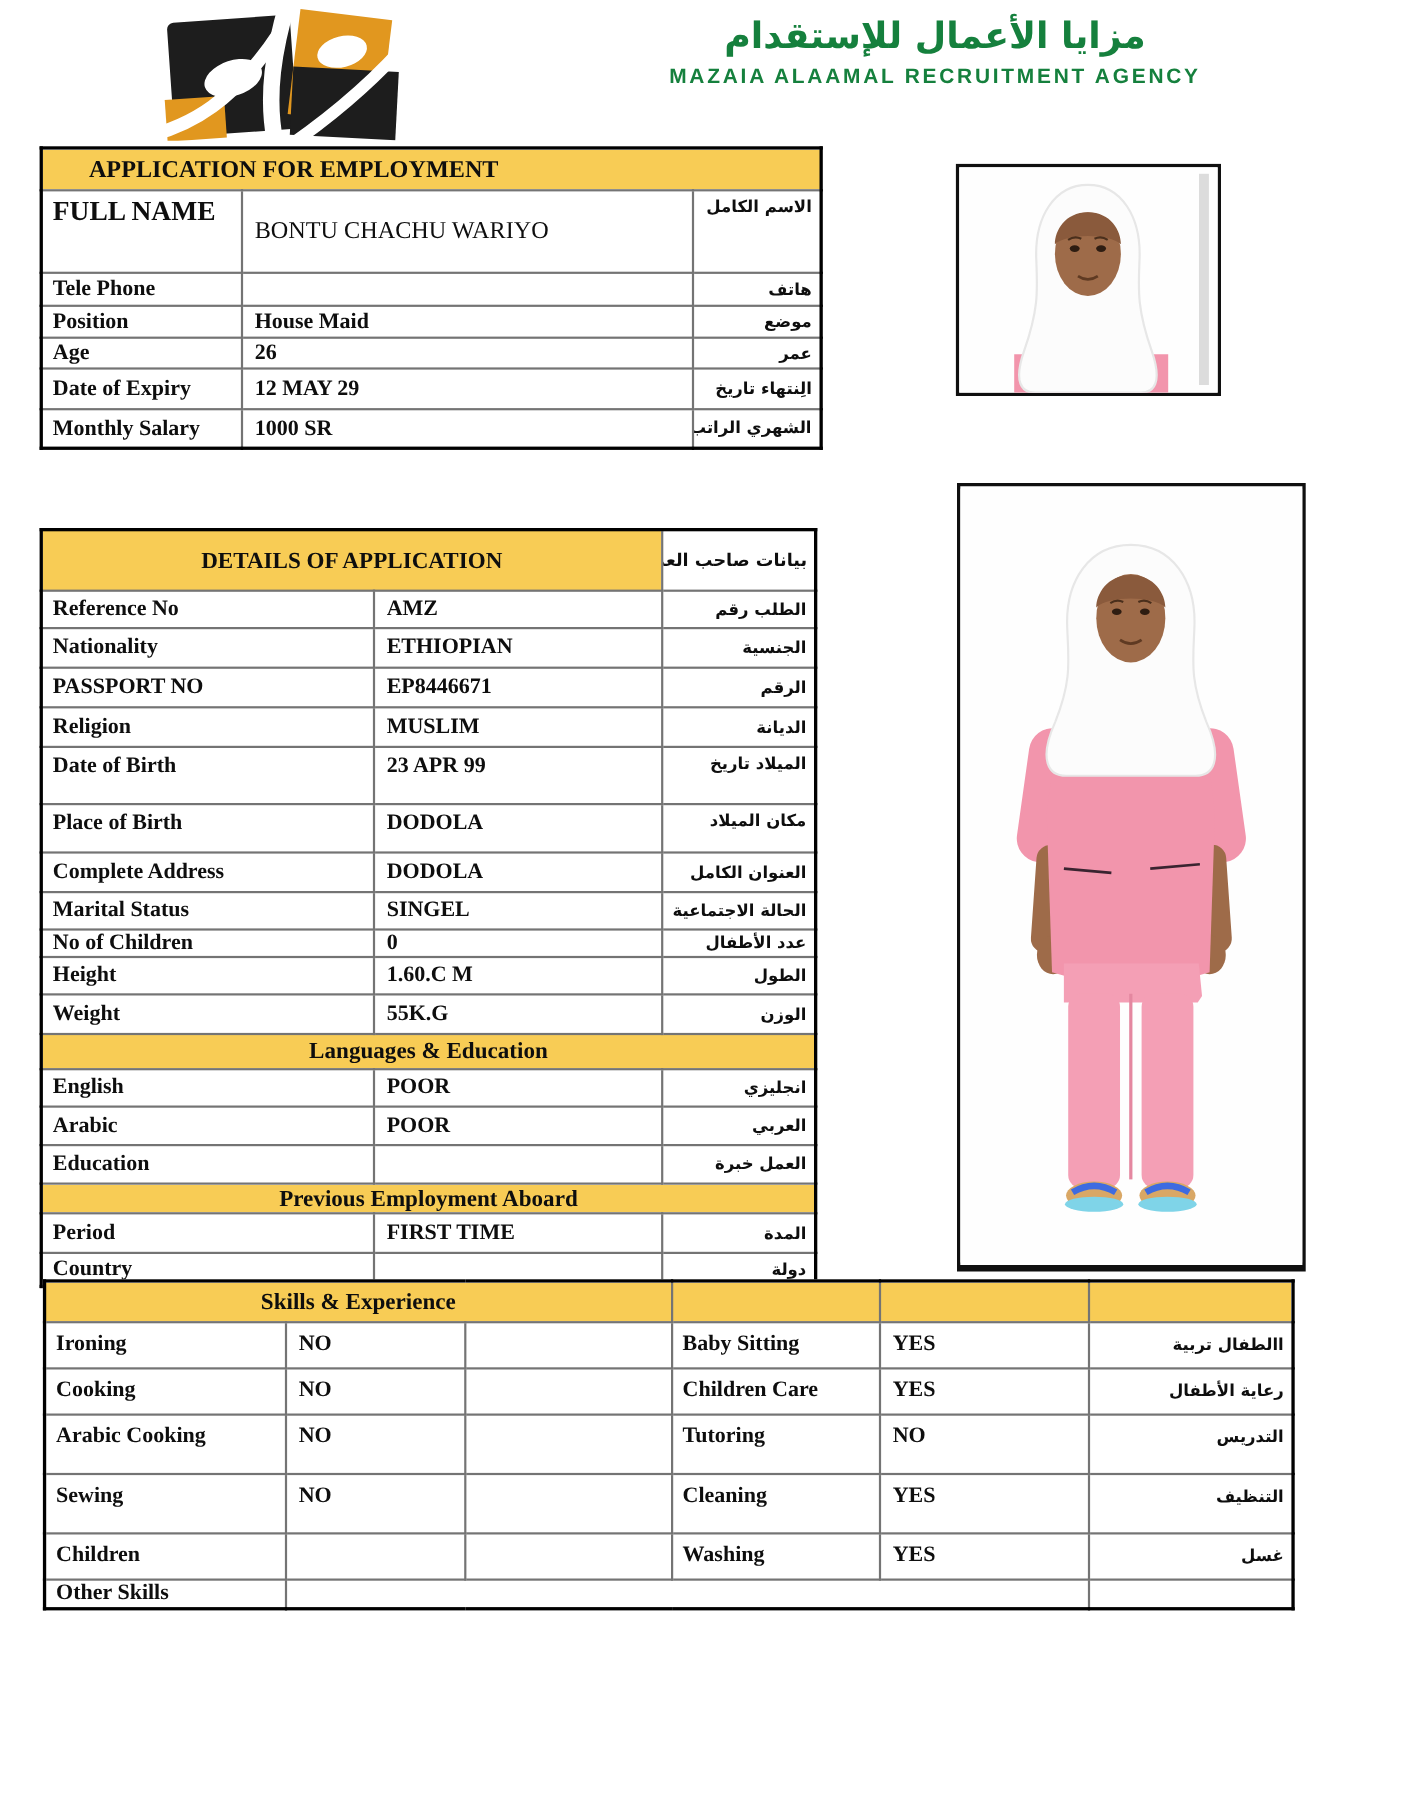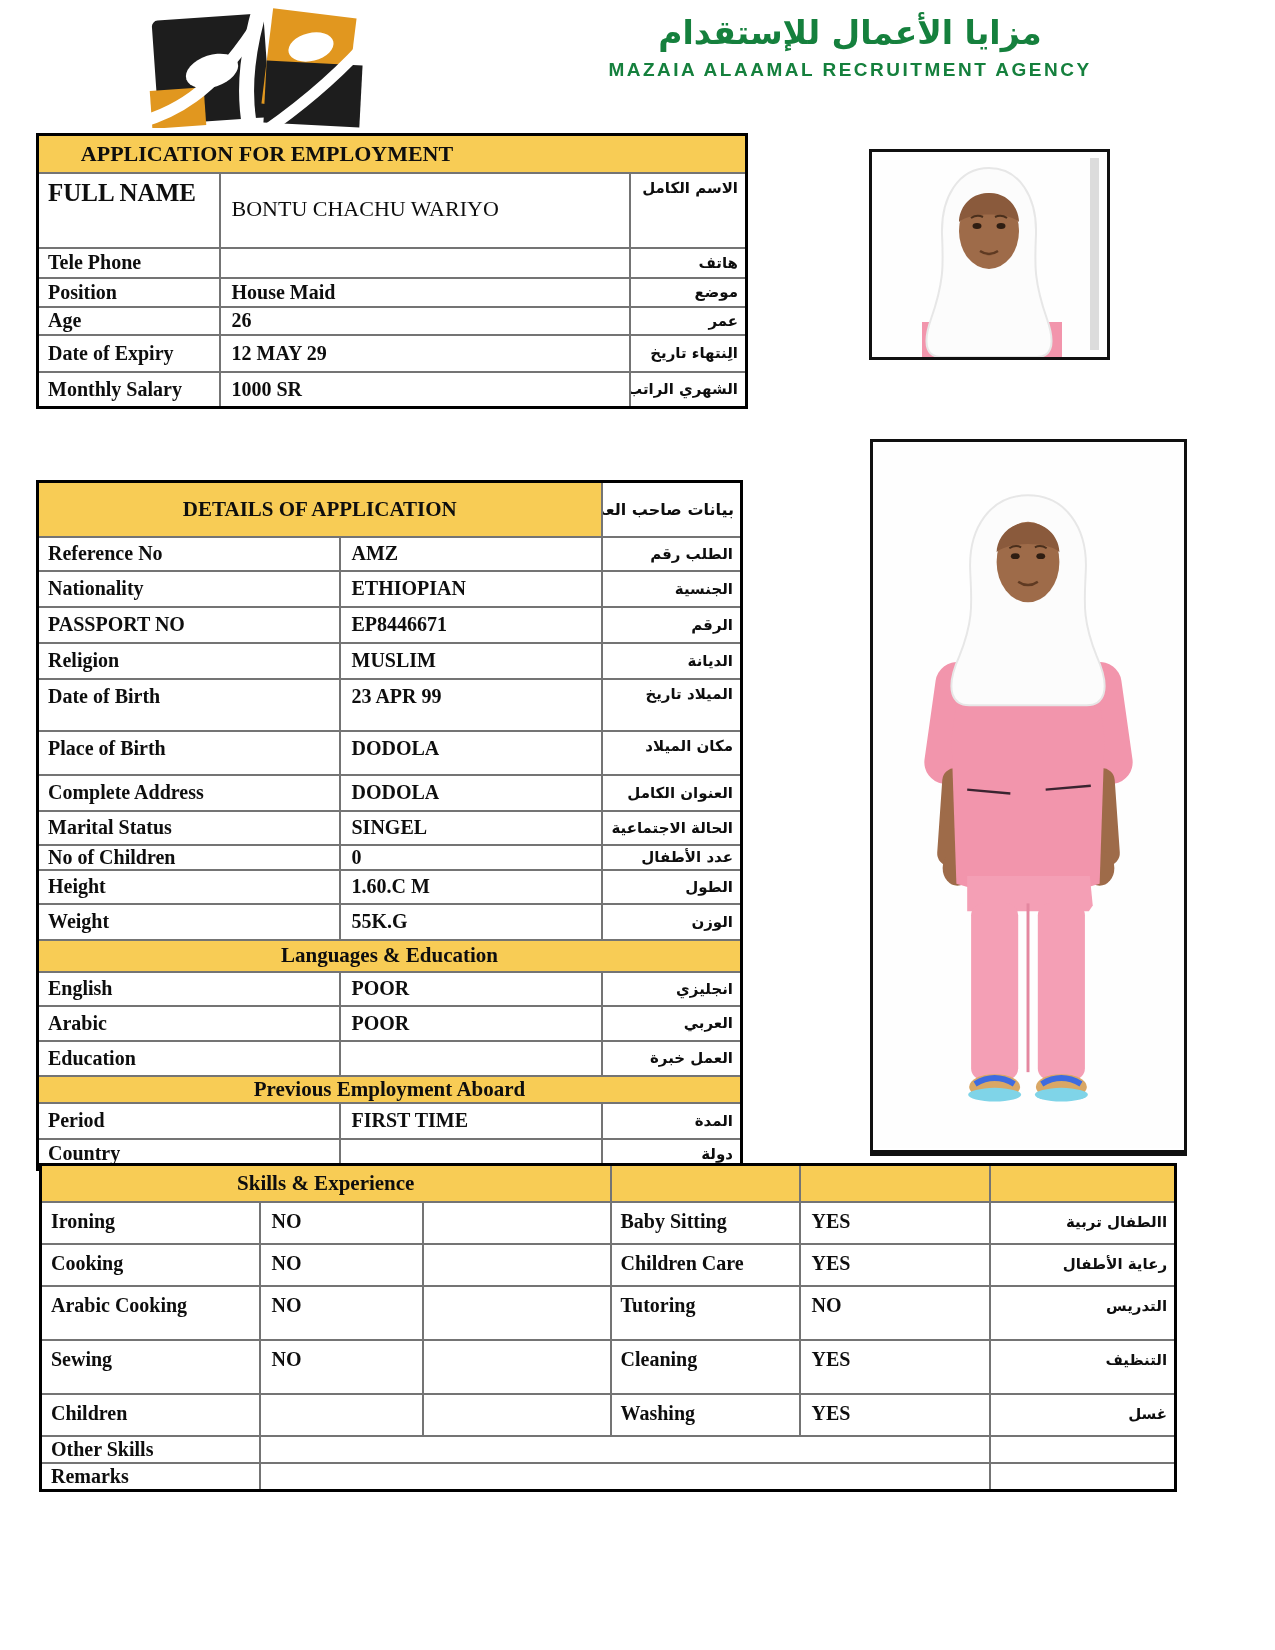--- a/index.html
+++ b/index.html
@@ -336,19 +336,14 @@
     <td></td>
     <td class="lbl">Washing</td>
     <td class="val">YES</td>
     <td class="ar">غسل</td>
   </tr>
   <tr style="height:27px">
     <td class="lbl" style="padding-top:0;vertical-align:middle">Other Skills</td>
     <td colspan="4"></td>
     <td></td>
   </tr>
-  <tr style="height:28px">
-    <td class="lbl" style="padding-top:0;vertical-align:middle">Remarks</td>
-    <td colspan="4"></td>
-    <td></td>
-  </tr>
 </tbody>
   </table>
 
 </body></html>

